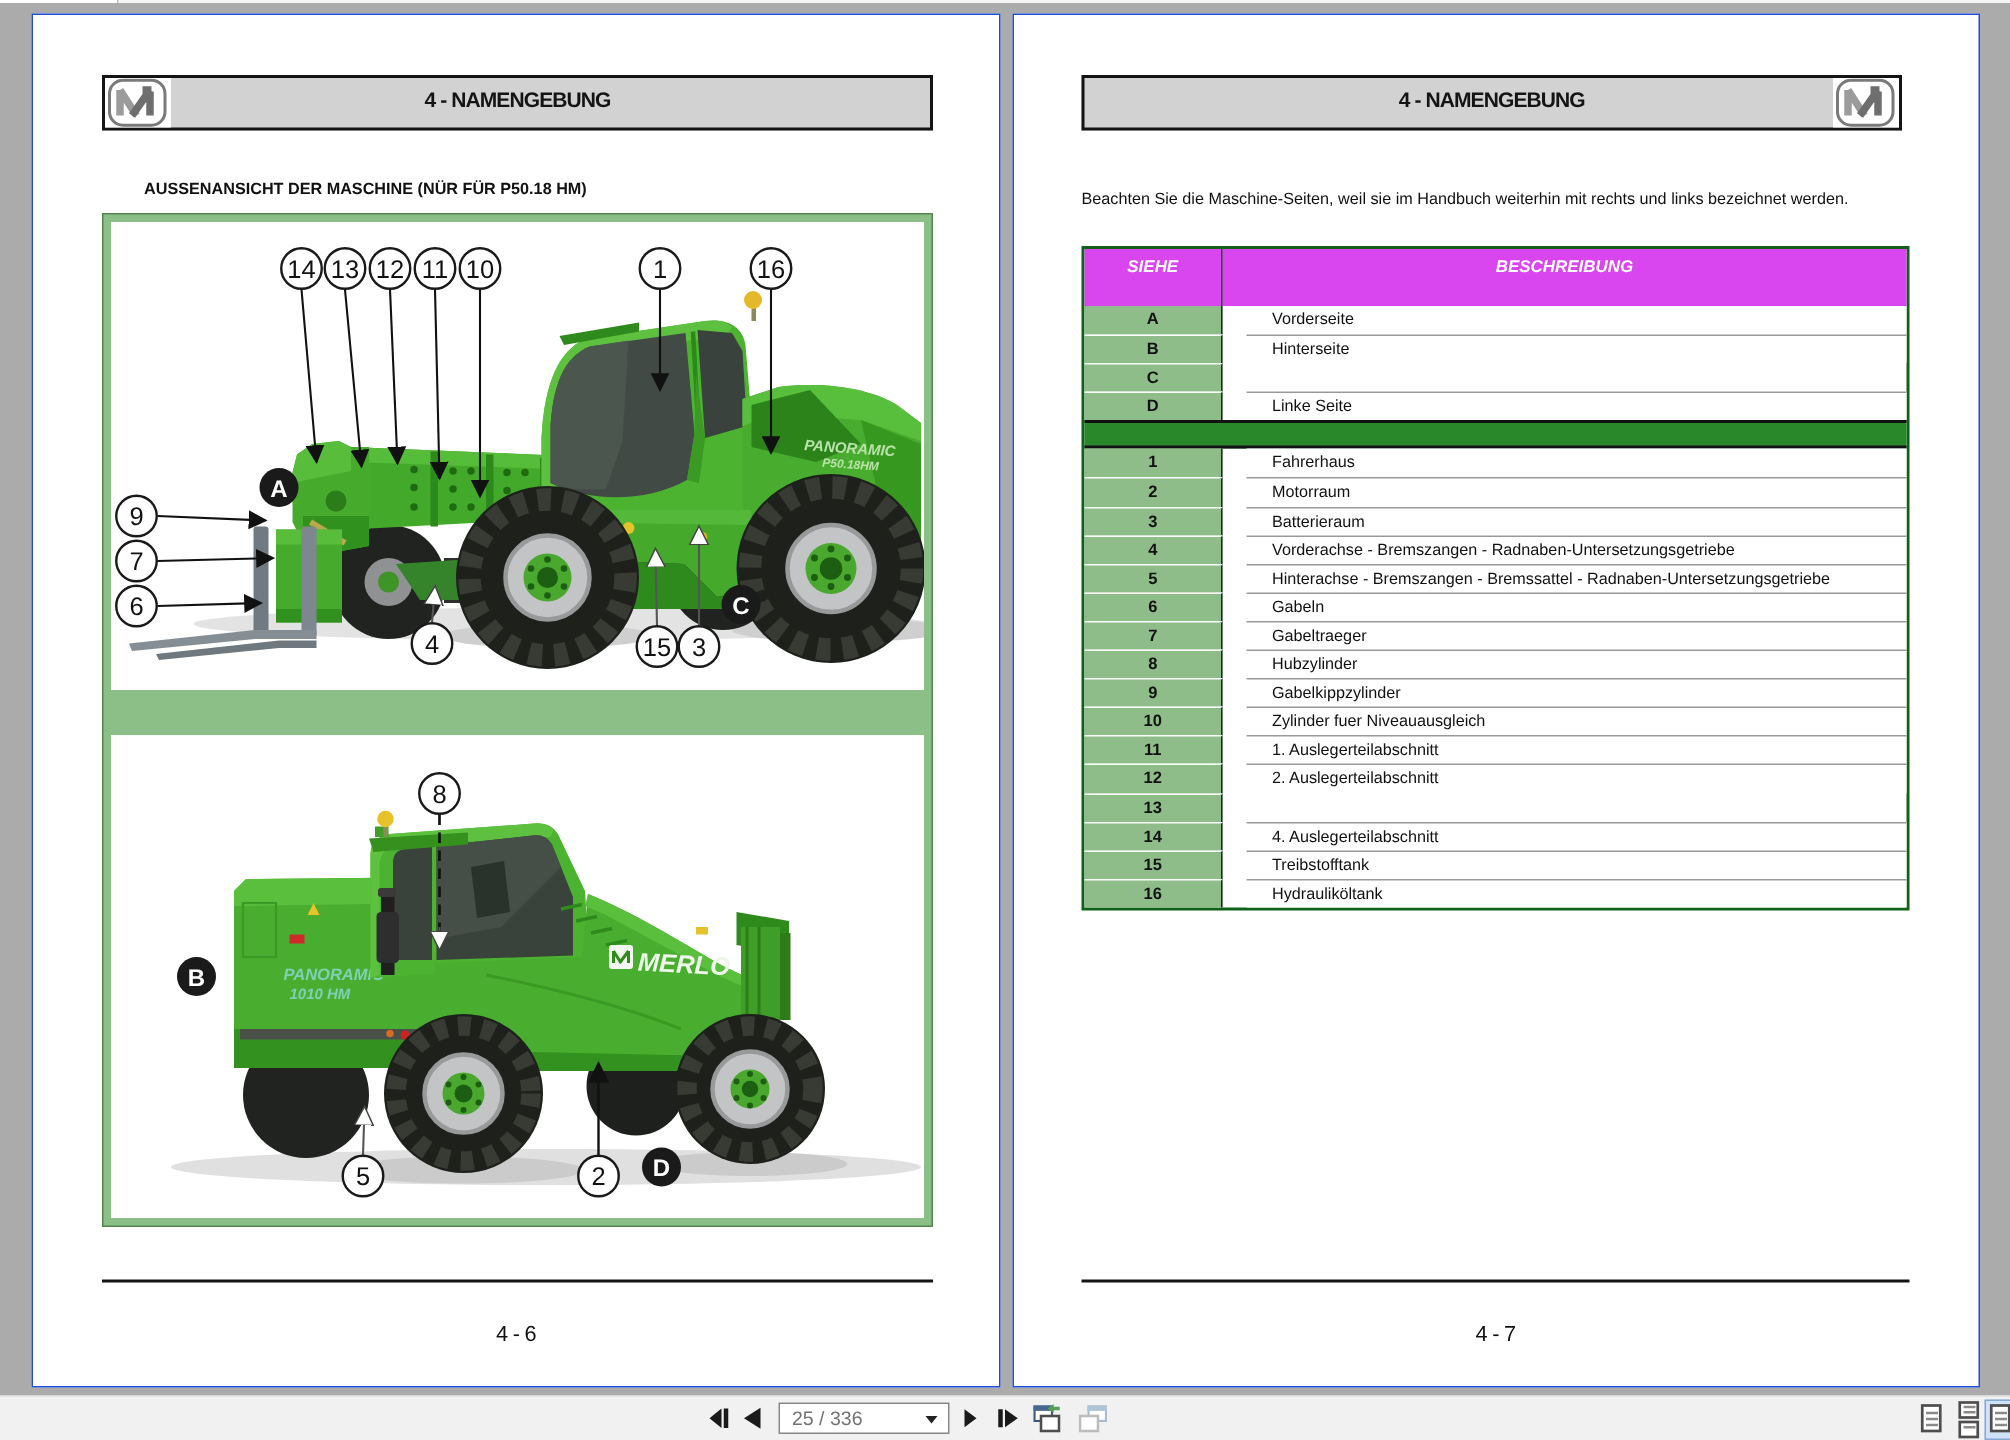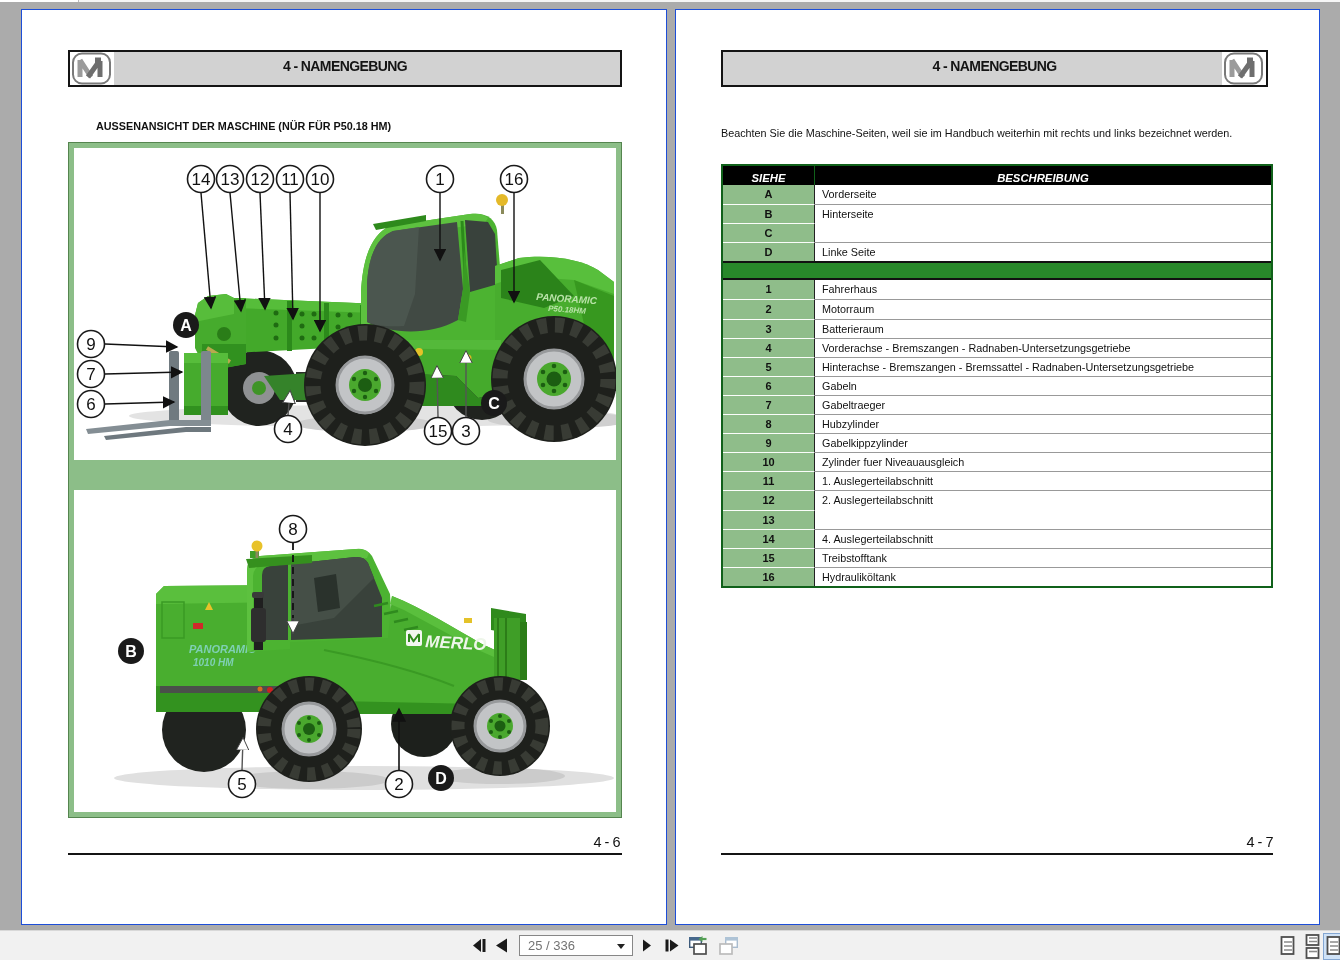--- a/index.html
+++ b/index.html
@@ -20,35 +20,35 @@
 .hdr .ttl{position:absolute;left:0;top:0;width:100%;height:33px;line-height:33px;
  text-align:center;font-weight:bold;font-size:14px;letter-spacing:-0.6px;color:#141414;line-height:28px;}
 .sub{position:absolute;left:46px;top:110px;font-weight:bold;font-size:10.8px;color:#111;margin-left:28px;}
 .greenbox{position:absolute;left:46px;top:132px;width:552px;height:674px;background:#8cbe88;border:1px solid #55854f;}
 .photo{position:absolute;left:5px;width:542px;background:#fff;}
 #photo1{top:5px;height:312px;}
 #photo2{top:347px;height:322px;}
 .fline{position:absolute;border-top:2px solid #141414;top:843px;}
 #pageL .fline{left:46px;width:554px;}
 #pageR .fline{left:45px;width:552px;}
-.ftext{position:absolute;top:824px;text-align:right;font-size:14.5px;letter-spacing:-0.5px;color:#111;}
+.ftext{position:absolute;top:872px;text-align:center;font-size:14.5px;letter-spacing:-0.5px;color:#111;}
 #pageL .ftext{left:46px;width:552px;}
 #pageR .ftext{left:45px;width:552px;}
 .intro{position:absolute;left:45px;top:117px;font-size:10.8px;color:#111;}
 
 #tbl{position:absolute;left:45px;top:154px;width:548px;border:2px solid #10611a;}
-.trh{display:flex;height:19px;background:#000000;}
+.trh{display:flex;height:38px;background:#d946ef;}
 .trh div{color:#fff;font-weight:bold;font-style:italic;font-size:11.3px;line-height:24.5px;text-align:center;}
 .trh .c1{width:91px;border-right:1px solid #10611a;}
 .trh .c2{flex:1;}
 .tr{display:flex;height:19.1px;}
 .tr .c1{width:91px;background:#8fbd8a;border-right:1px solid #222;text-align:center;
  font-weight:bold;font-size:11px;line-height:19px;color:#111;border-top:1.5px solid #fbfdfb;}
-.tr .c2{flex:1;background:#fff;font-size:10.8px;line-height:19.5px;padding-left:7px;color:#111;
- border-top:1px solid #999;}
+.tr .c2{flex:1;background:#fff;font-size:10.8px;line-height:19.5px;padding-left:17px;color:#111;
+ border-top:1px solid #999;margin-left:16px;}
 .tr.first .c1{border-top:none;}
 .tr.first .c2{border-top:none;}
 .sep{height:15px;background:#28882a;border-top:2px solid #111;border-bottom:2px solid #111;}
 
 #toolbar{position:absolute;left:0;top:930px;width:1340px;height:30px;background:#f1f1f1;border-top:1px solid #d8d8d8;}
 .tb{position:absolute;top:0;height:30px;}
 #pgbox{position:absolute;left:519px;top:4px;width:104px;height:19px;background:#fff;border:1px solid #878787;
  font-size:13px;color:#737373;line-height:19px;padding-left:8px;}
 #pgbox .da{position:absolute;right:7px;top:8px;width:0;height:0;border-left:4px solid transparent;
  border-right:4px solid transparent;border-top:5px solid #222;}

